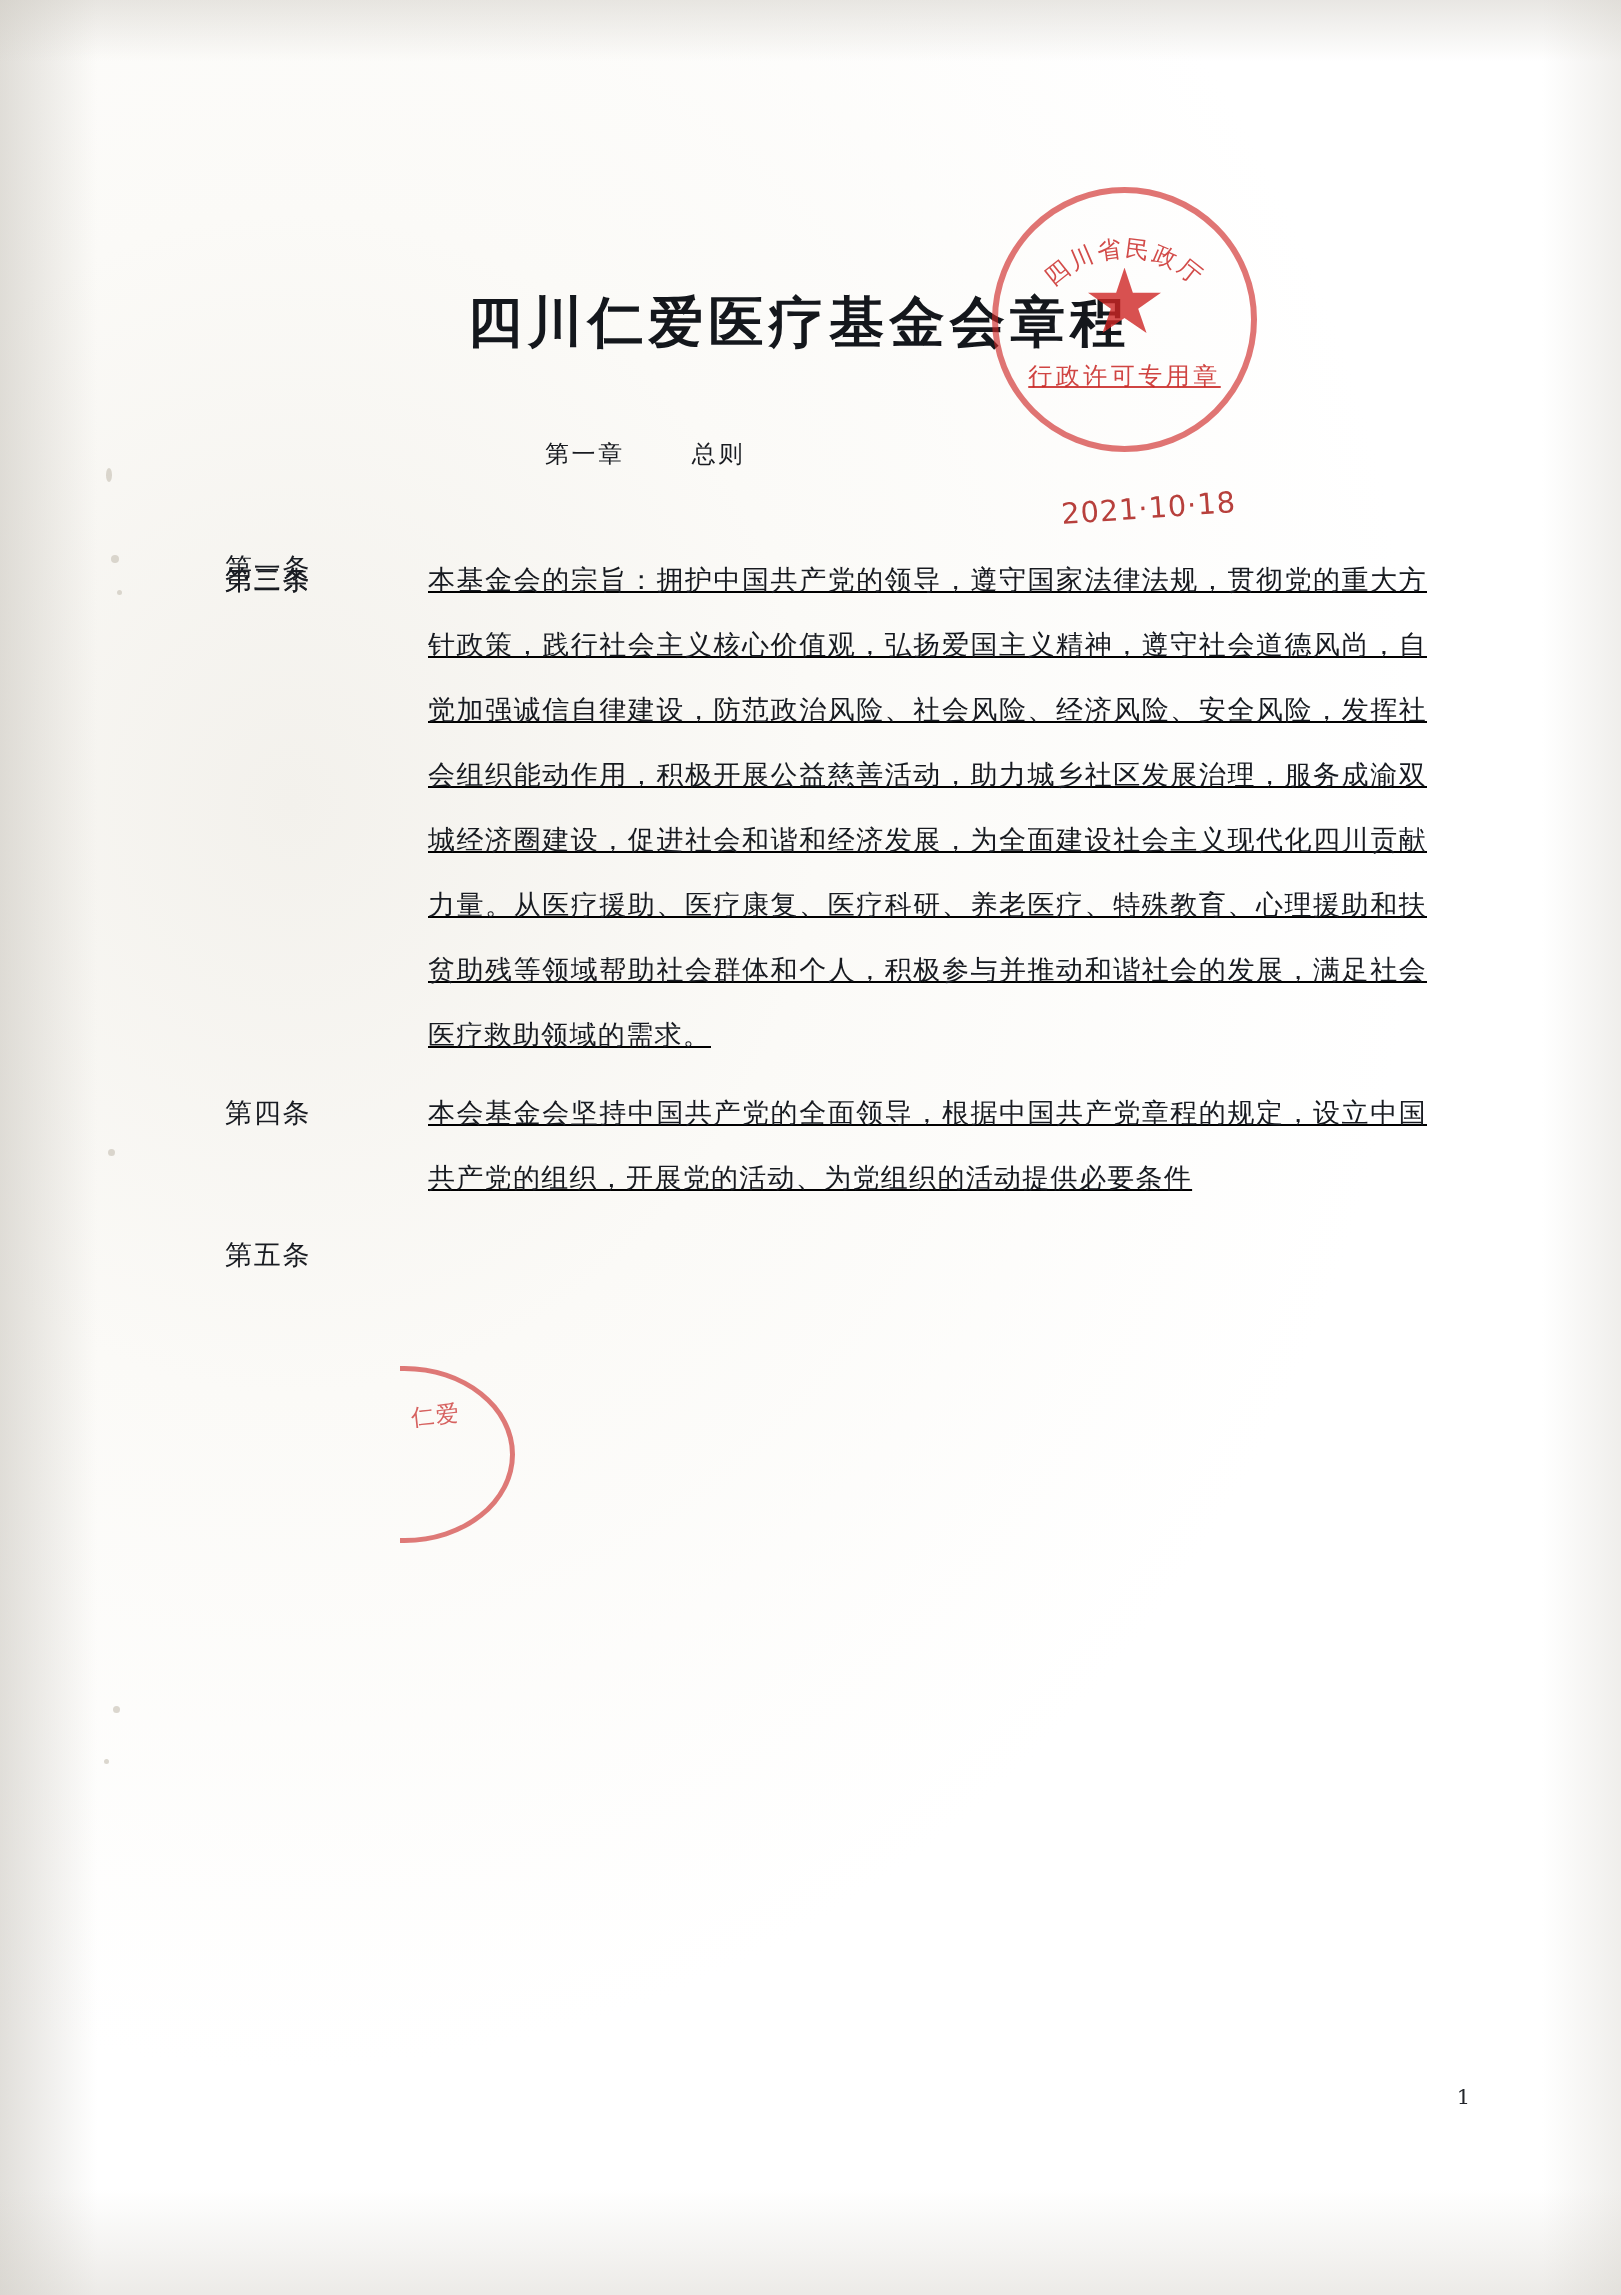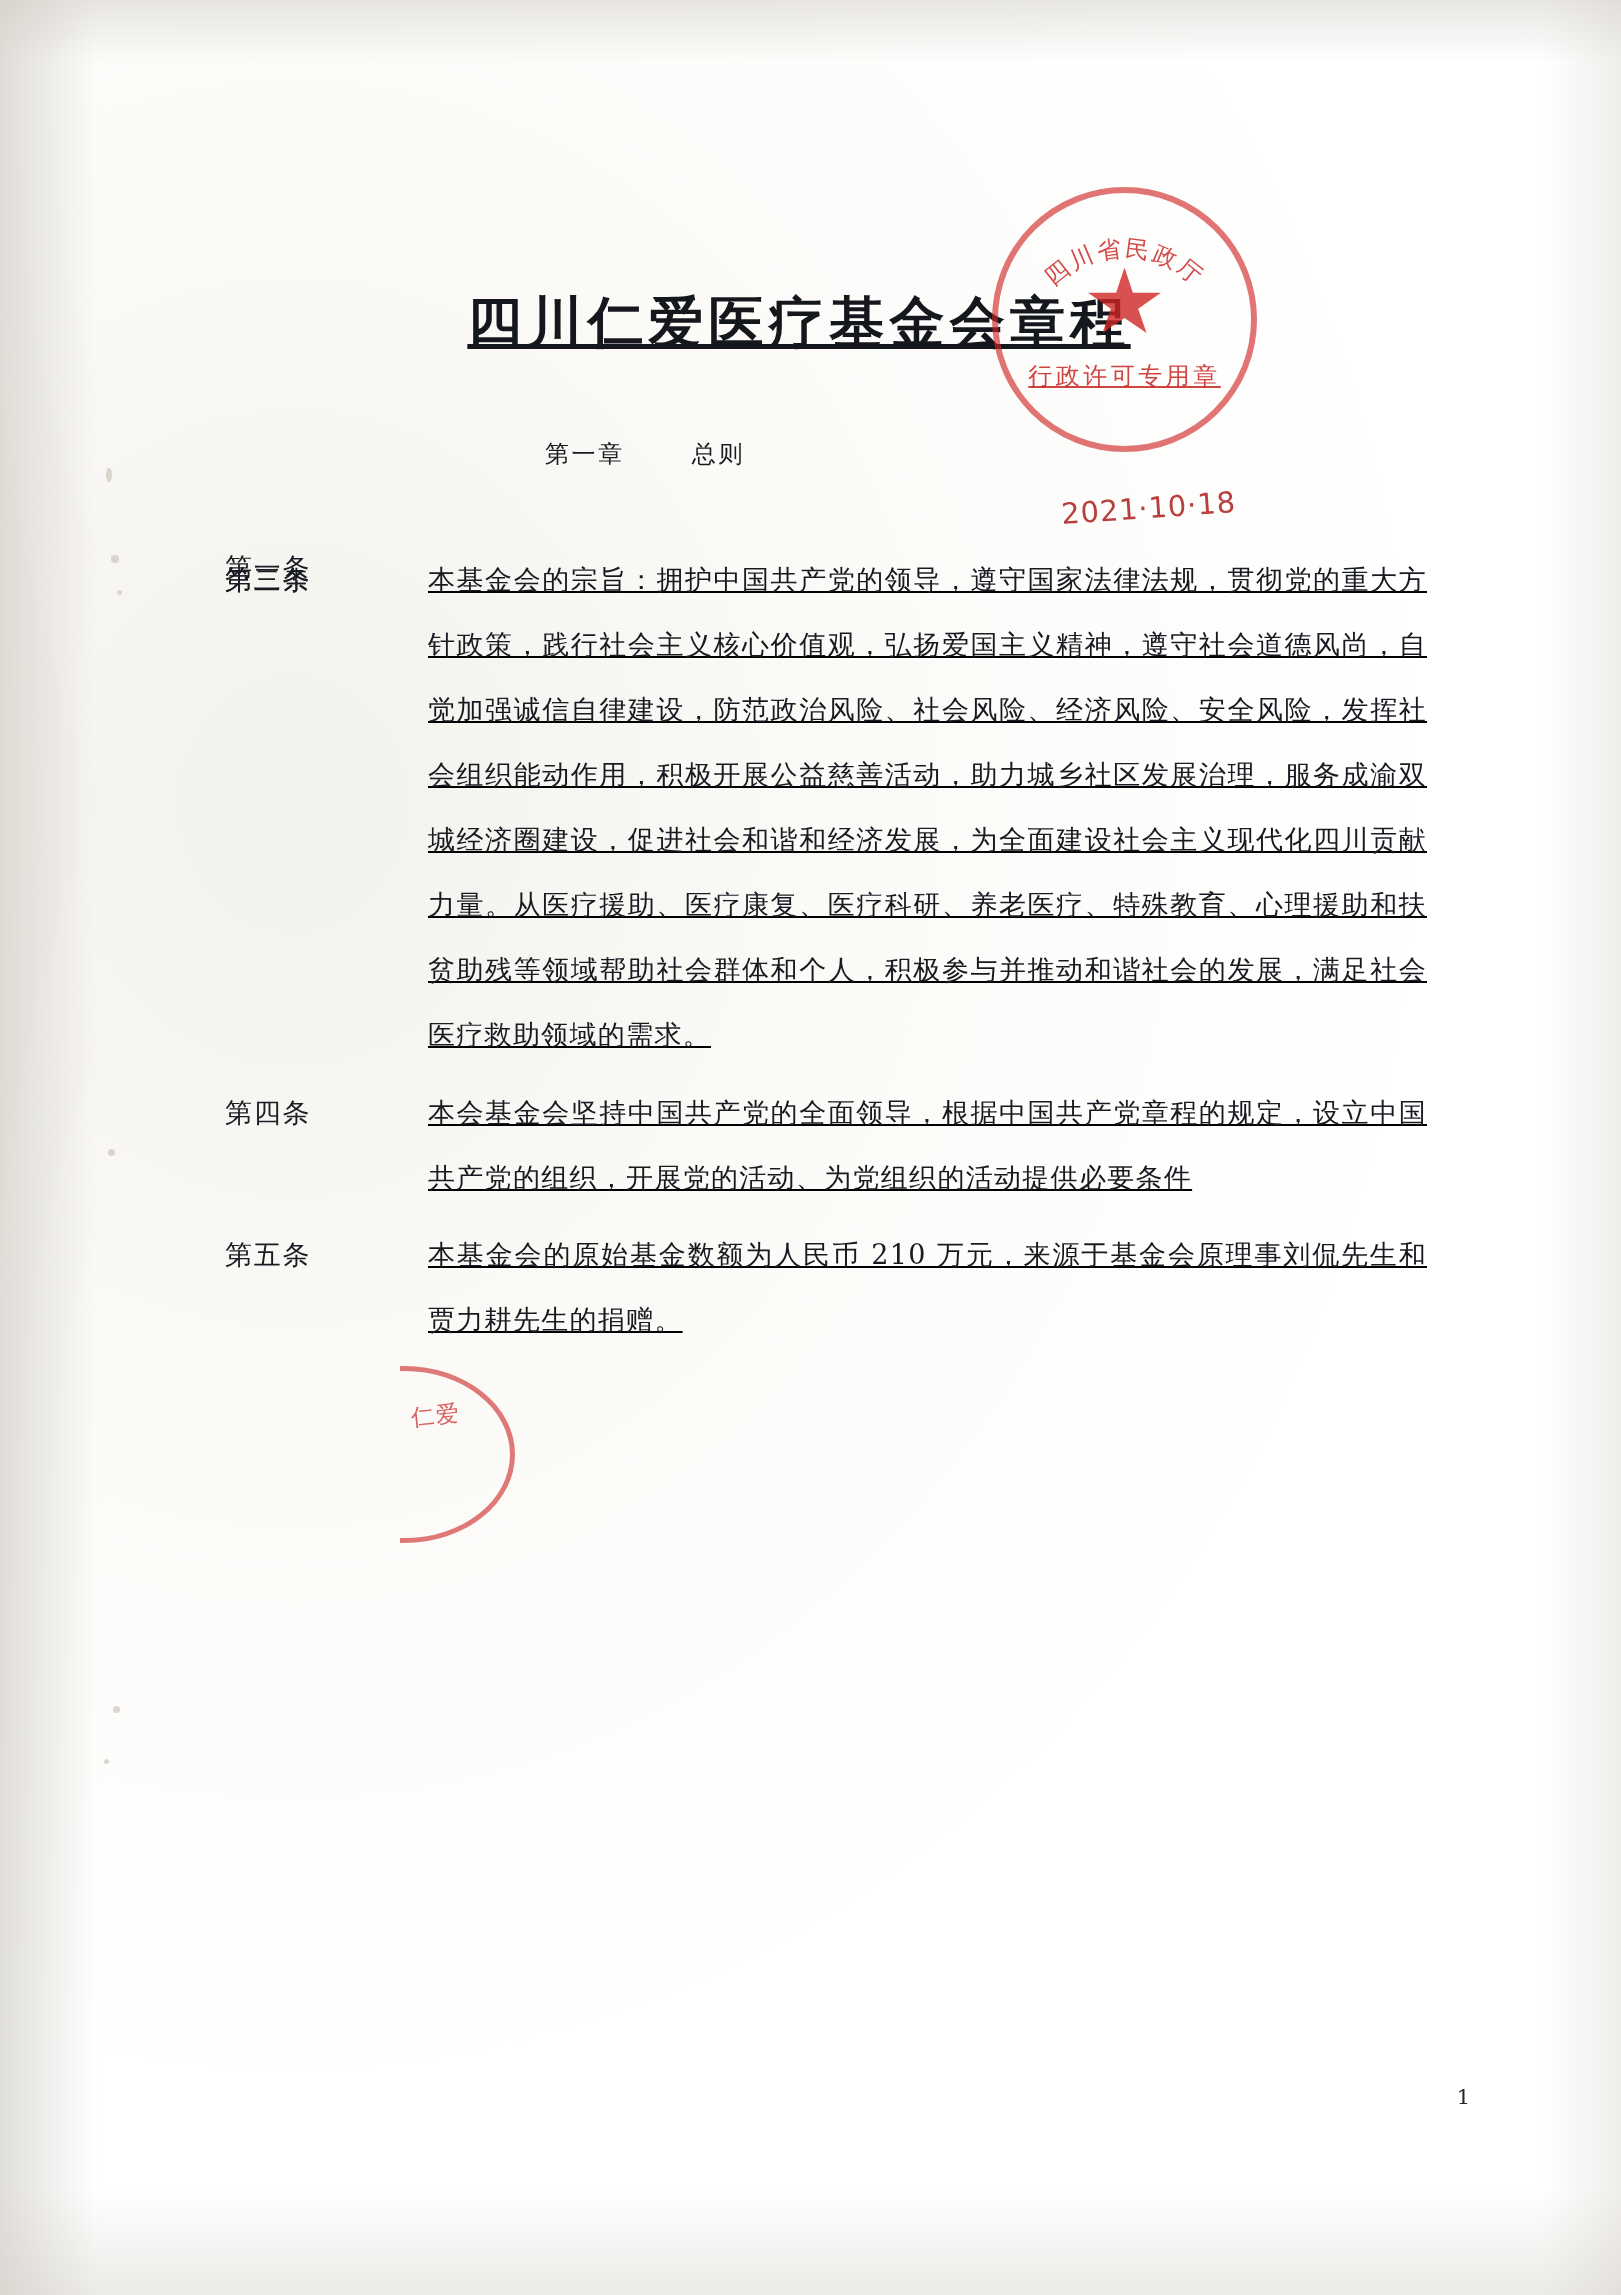--- a/index.html
+++ b/index.html
@@ -69,21 +69,20 @@
     position: absolute;
     top: 249px;
     left: 0;
     width: 1598px;
     text-align: center;
     font-size: 55px;
     letter-spacing: 5.3px;
     color: #14171c;
     font-family: "DejaVu Serif", "Liberation Serif", serif;
     font-weight: 600;
-    text-decoration: underline;
   }
 
   .chapter-heading {
     position: absolute;
     top: 438px;
     left: 0;
     width: 1290px;
     text-align: center;
     font-size: 24px;
     letter-spacing: 2.7px;
@@ -265,21 +264,20 @@
       <div class="article-body">本基金会的宗旨：拥护中国共产党的领导，遵守国家法律法规，贯彻党的重大方针政策，践行社会主义核心价值观，弘扬爱国主义精神，遵守社会道德风尚，自觉加强诚信自律建设，防范政治风险、社会风险、经济风险、安全风险，发挥社会组织能动作用，积极开展公益慈善活动，助力城乡社区发展治理，服务成渝双城经济圈建设，促进社会和谐和经济发展，为全面建设社会主义现代化四川贡献力量。从医疗援助、医疗康复、医疗科研、养老医疗、特殊教育、心理援助和扶贫助残等领域帮助社会群体和个人，积极参与并推动和谐社会的发展，满足社会医疗救助领域的需求。</div>
     </div>
 
     <div class="article">
       <div class="article-label">第四条</div>
       <div class="article-body">本会基金会坚持中国共产党的全面领导，根据中国共产党章程的规定，设立中国共产党的组织，开展党的活动、为党组织的活动提供必要条件</div>
     </div>
 
     <div class="article">
       <div class="article-label">第五条</div>
-      <div class="article-body">本基金会的原始基金数额为人民币 210 万元，来源于基金会原理事刘侃先生和贾力耕先生的捐赠。</div>
     </div>
 
   </div>
 
   <div class="seal">
     <div class="ring"></div>
     <div class="star"></div>
     <svg class="seal-arc-text" viewBox="0 0 300 300">
       <defs>
         <path id="sealArc" d="M 40,170 A 112,112 0 0 1 260,170" fill="none"></path>

